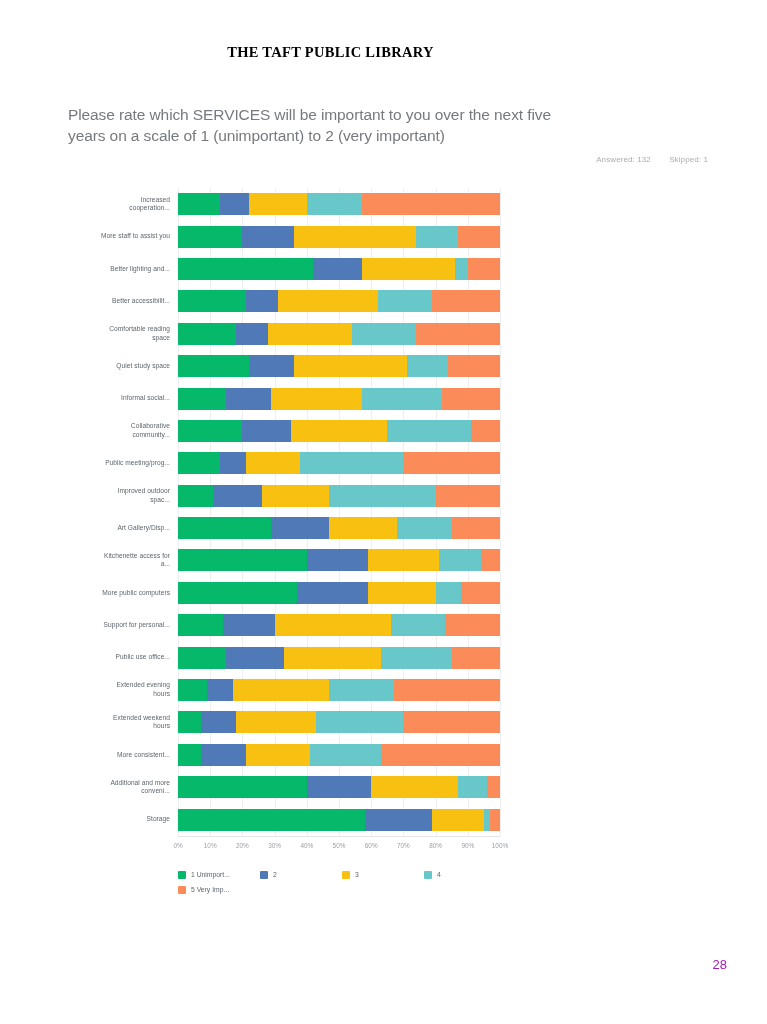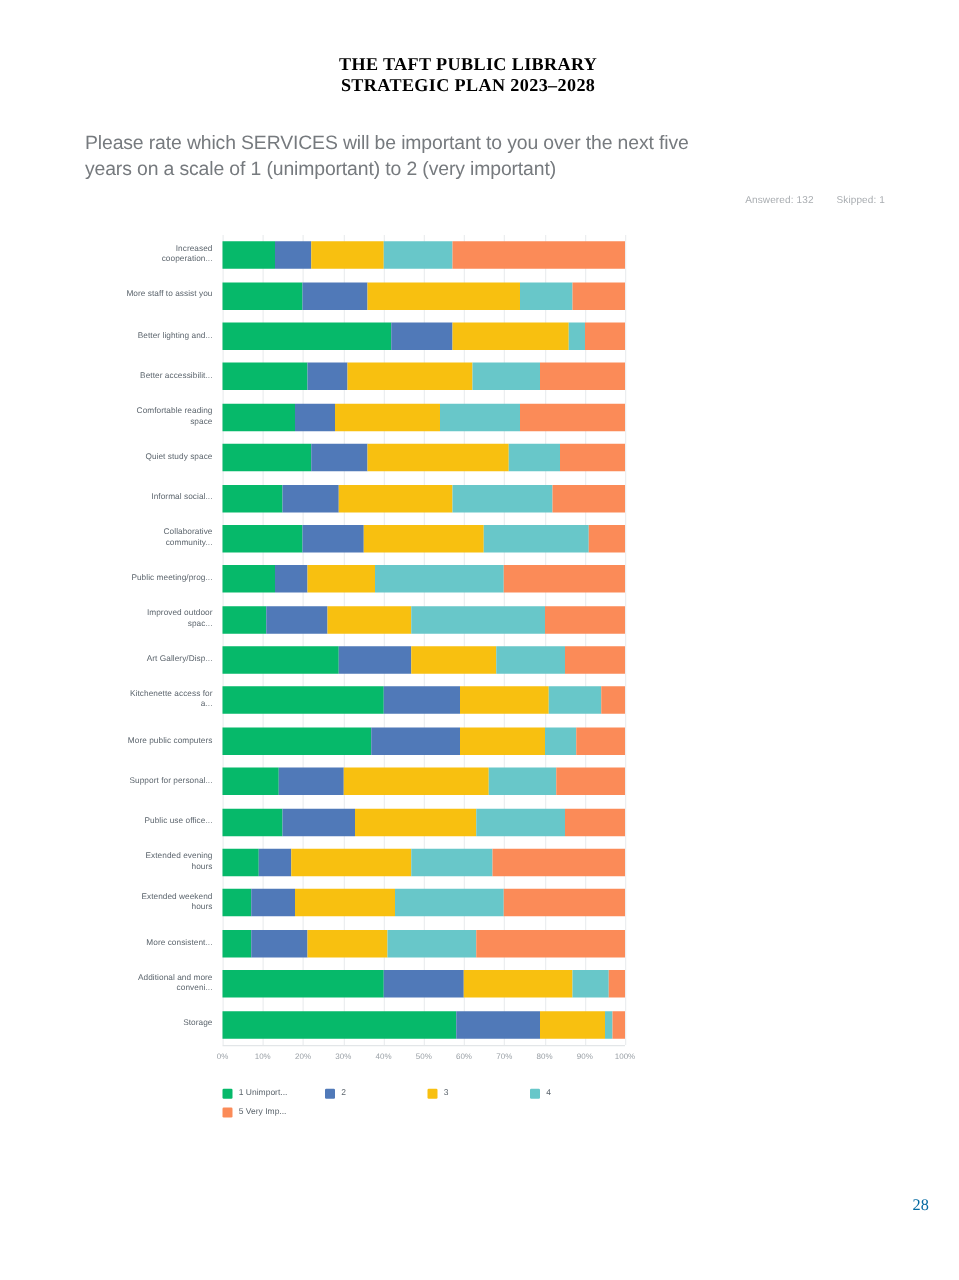--- a/index.html
+++ b/index.html
@@ -22,21 +22,20 @@
     top: 44px;
     left: 0;
     width: 661px;
     text-align: center;
     font-family: "Liberation Serif", serif;
     font-weight: bold;
     font-size: 14.5px;
     letter-spacing: 0.3px;
     line-height: 17px;
     color: #000;
-    padding-left: 44px;
   }
   .doc-header .line2 { display: block; }
 
   
   .survey {
     position: absolute;
     top: 104px;
     left: 68px;
     width: 640px;
   }
@@ -166,33 +165,32 @@
   }
   .sw1 { background: #06b96a; }
   .sw2 { background: #5079b8; }
   .sw3 { background: #f8c010; }
   .sw4 { background: #68c7c9; }
   .sw5 { background: #fb8b58; }
 
   
   .page-number {
     position: absolute;
-    right: 24px;
+    right: 40px;
     bottom: 52px;
-    font-family: Liberation Serif, serif;
+    font-family: Liberation Sans, sans-serif;
     font-size: 13px;
-    color: #0369a1;
+    color: #a21caf;
   }
 </style>
 </head>
 <body>
 
 <div class="doc-header">
   <span>THE TAFT PUBLIC LIBRARY</span>
-  <span class="line2">STRATEGIC PLAN 2023–2028</span>
 </div>
 
 <div class="survey">
   <div class="question">Please rate which SERVICES will be important to you over the next five years on a scale of 1 (unimportant) to 2 (very important)</div>
   <div class="meta">
     <span>Answered: 132</span>
     <span class="skipped">Skipped: 1</span>
   </div>
 </div>
 

